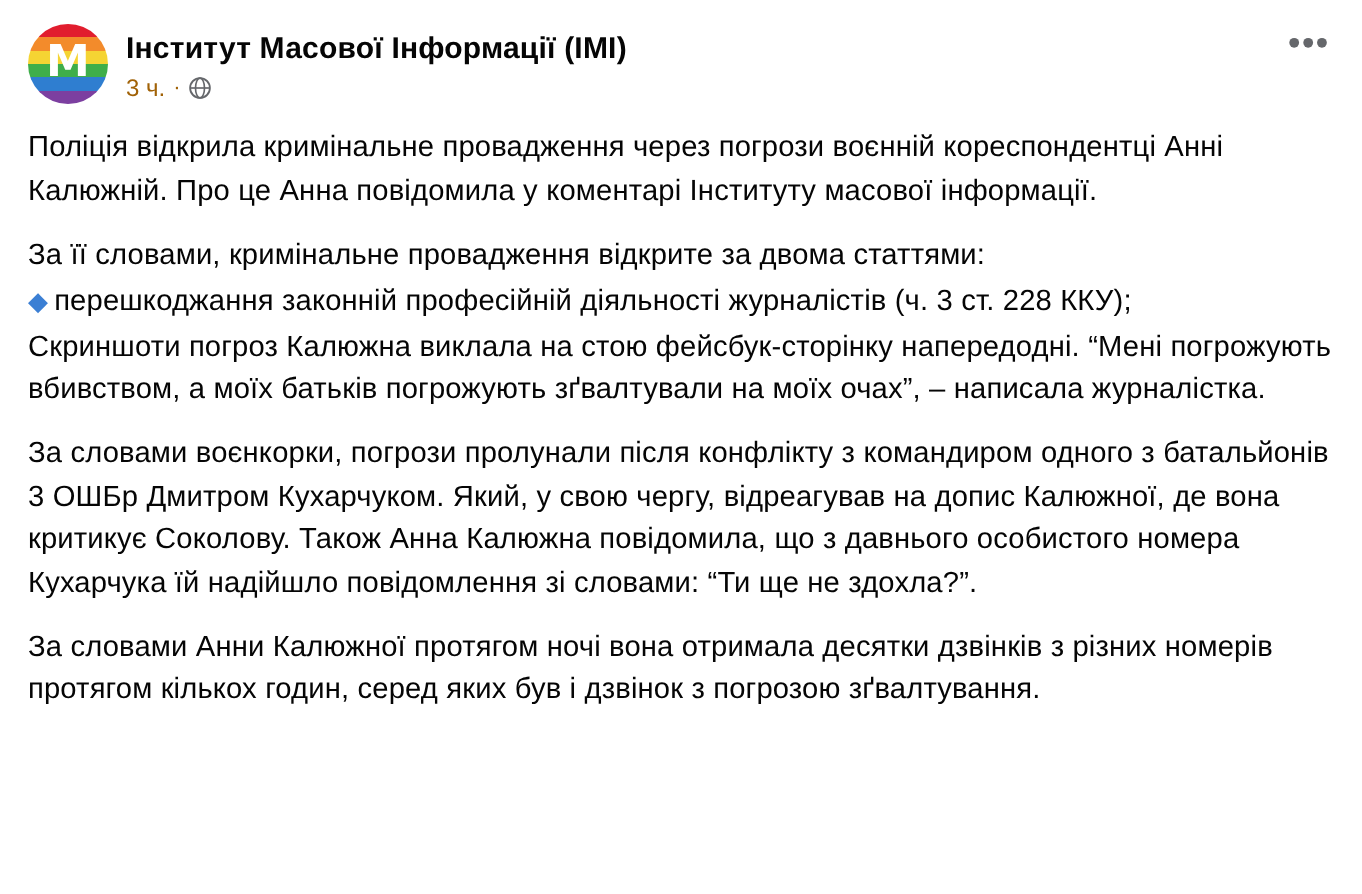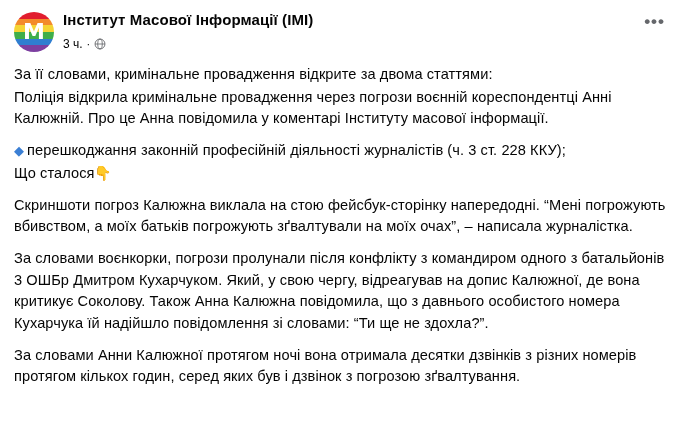--- a/index.html
+++ b/index.html
@@ -52,36 +52,36 @@
     font-size: 22px;
     font-weight: bold;
     font-family: "DejaVu Sans", sans-serif;
     line-height: 1;
   }
   .header-text {
     margin-left: 9px;
     padding-top: 1px;
     display: flex;
     flex-direction: column;
-    justify-content: space-between;
+    justify-content: flex-end;
     min-height: 40px;
   }
   .page-name {
     font-size: 15px;
     font-weight: bold;
     color: #050505;
     line-height: 18px;
     letter-spacing: 0.1px;
   }
   .meta {
     display: flex;
     align-items: center;
     margin-top: 3px;
     font-size: 12px;
-    color: #000000;
+    color: #a16207;
   }
   .meta .time {
     line-height: 14px;
   }
   .meta .dot {
     margin: 0 4px;
     font-size: 11px;
     line-height: 14px;
   }
   .globe-icon {
@@ -152,30 +152,27 @@
           </svg>
         </span>
       </div>
     </div>
   </div>
 
   <div class="menu-dots">•••</div>
 
   <div class="post-body">
 
+    <p class="para">Поліція відкрила кримінальне провадження через погрози воєнній кореспондентці Анні Калюжній. Про це Анна повідомила у коментарі Інституту масової інформації.</p>
+
     <p class="para tight">За її словами, кримінальне провадження відкрите за двома статтями:</p>
-
-    <p class="para">Поліція відкрила кримінальне провадження через погрози воєнній кореспондентці Анні Калюжній. Про це Анна повідомила у коментарі Інституту масової інформації.</p>
 
     <div class="bullet-line">
       <span class="diamond">◆</span><span>перешкоджання законній професійній діяльності журналістів (ч. 3 ст. 228 ККУ);</span>
     </div>
 
-    <p class="para">
-      <span>Що сталося</span><span class="emoji-point">👇</span>
-    </p>
 
     <p class="para">Скриншоти погроз Калюжна виклала на стою фейсбук-сторінку напередодні. “Мені погрожують вбивством, а моїх батьків погрожують зґвалтували на моїх очах”, – написала журналістка.</p>
     <p class="para">За словами воєнкорки, погрози пролунали після конфлікту з командиром одного з батальйонів 3 ОШБр Дмитром Кухарчуком. Який, у свою чергу, відреагував на допис Калюжної, де вона критикує Соколову. Також Анна Калюжна повідомила, що з давнього особистого номера Кухарчука їй надійшло повідомлення зі словами: “Ти ще не здохла?”.</p>
     <p class="para">За словами Анни Калюжної протягом ночі вона отримала десятки дзвінків з різних номерів протягом кількох годин, серед яких був і дзвінок з погрозою зґвалтування.</p>
 
   </div>
 </div>
 
 </body></html>

